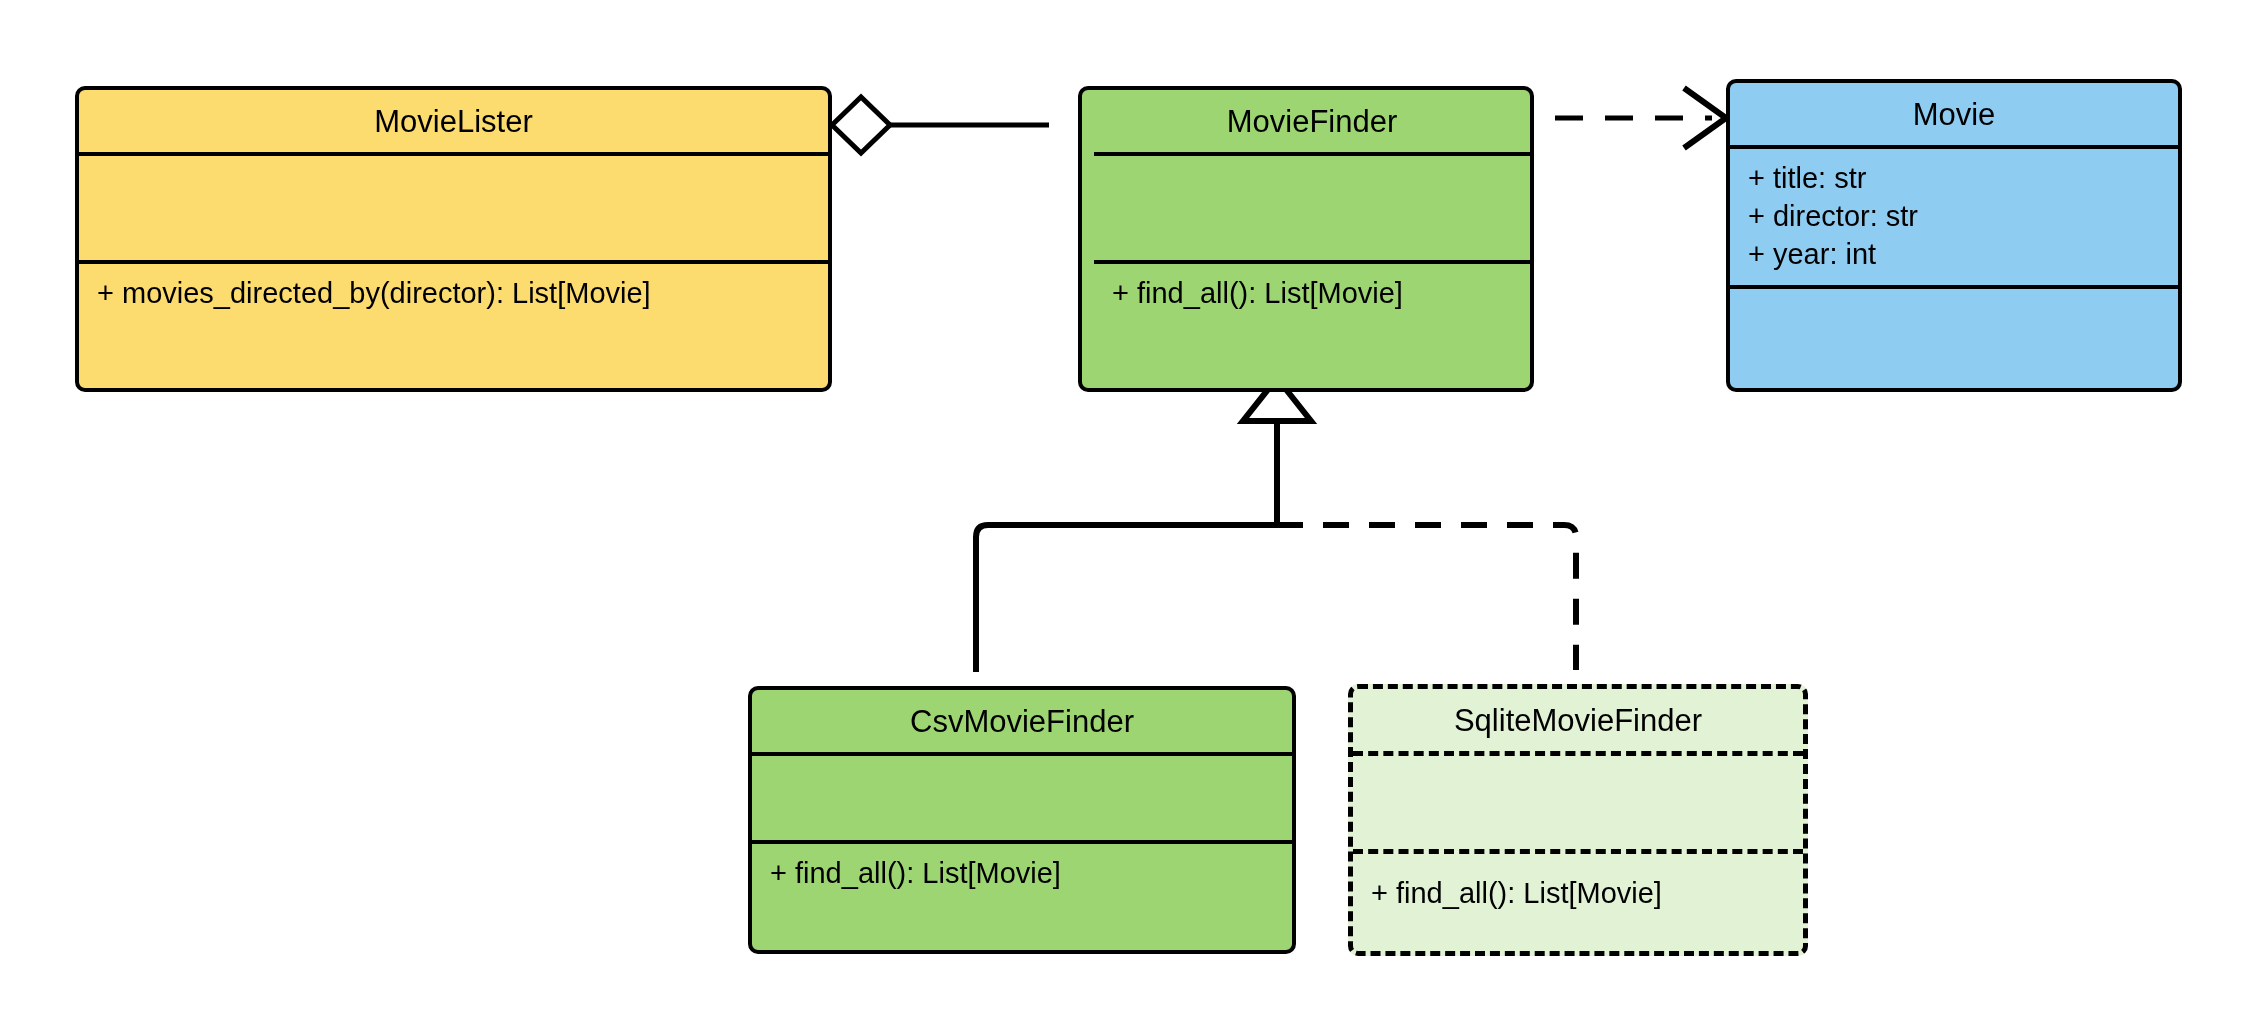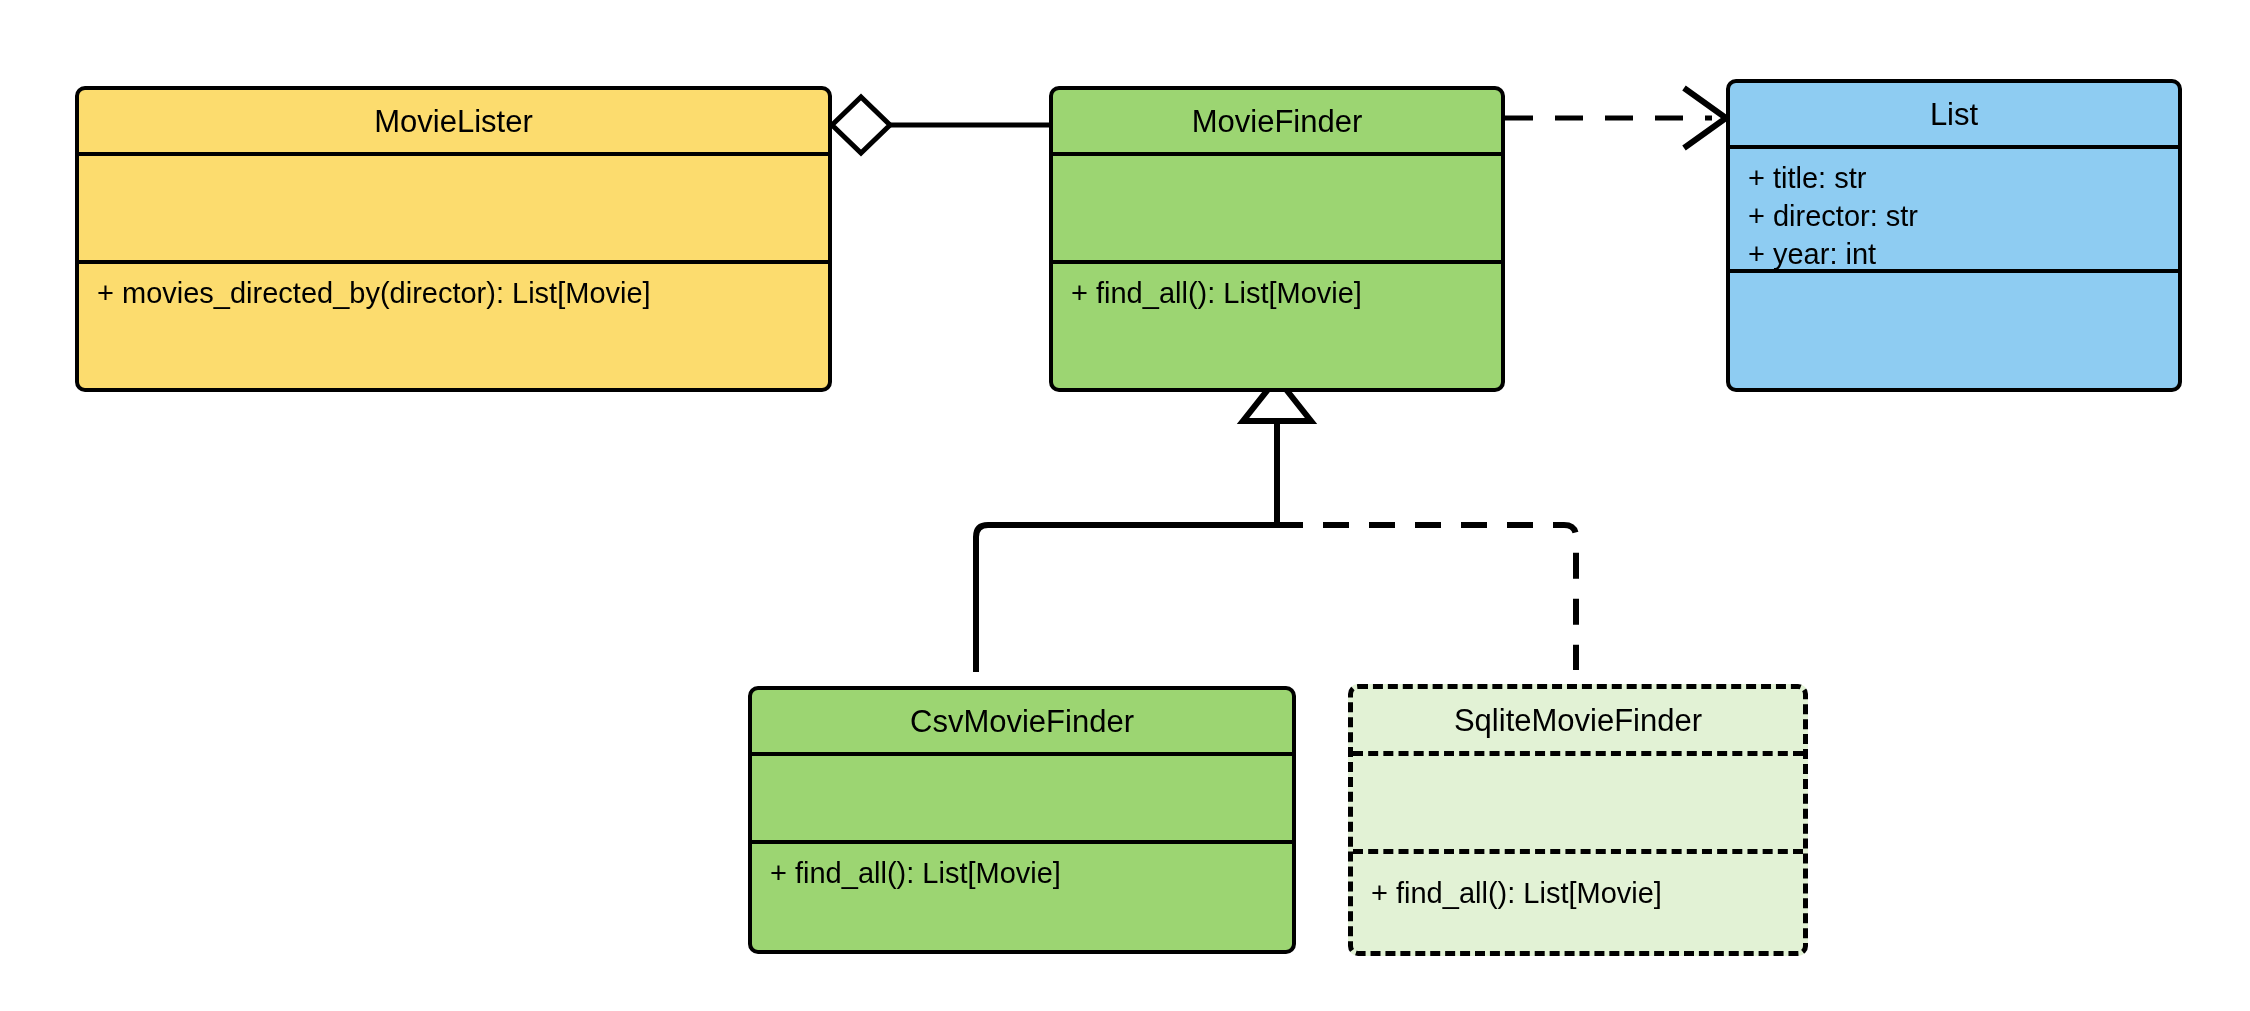--- a/index.html
+++ b/index.html
@@ -77,29 +77,29 @@
   }
   .cls-attrs.empty, .cls-methods.empty {
     padding: 0;
   }
   .row {
     white-space: nowrap;
   }
 
   
   #box-movielister { left: 75px;  top: 72px;  width: 757px;  height: 306px; }
-  #box-moviefinder { left: 1049px; top: 72px;  width: 456px;  height: 306px; }
+  #box-moviefinder { left: 1078px; top: 72px;  width: 456px;  height: 306px; padding-left: 12px; }
   #box-movie       { left: 1726px; top: 65px;  width: 456px;  height: 313px; }
   #box-csvmoviefinder    { left: 748px;  top: 672px; width: 548px; height: 268px; }
   #box-sqlitemoviefinder { left: 1348px; top: 670px; width: 460px; height: 272px; }
 
   
   #box-movielister .cls-attrs { height: 108px; }
   #box-moviefinder .cls-attrs { height: 108px; }
-  #box-movie .cls-attrs       { height: 124px; }
+  #box-movie .cls-attrs       { height: 140px; }
   #box-csvmoviefinder .cls-attrs { height: 88px; }
   #box-sqlitemoviefinder .cls-attrs { height: 88px; }
 </style>
 </head>
 <body>
 
 <div id="canvas">
 
   <svg id="edges" viewBox="0 0 2250 1011" width="2250" height="1011" xmlns="http://www.w3.org/2000/svg">
 
@@ -137,21 +137,21 @@
 
   <div class="uml-class" id="box-moviefinder" style="background:#9cd572">
     <div class="cls-title">MovieFinder</div>
     <div class="cls-attrs empty"></div>
     <div class="cls-methods">
       <div class="row">+ find_all(): List[Movie]</div>
     </div>
   </div>
 
   <div class="uml-class" id="box-movie" style="background:#8eccf2">
-    <div class="cls-title">List</div>
+    <div class="cls-title">Movie</div>
     <div class="cls-attrs">
       <div class="row">+ title: str</div>
       <div class="row">+ director: str</div>
       <div class="row">+ year: int</div>
     </div>
     <div class="cls-methods empty"></div>
   </div>
 
   <div class="uml-class" id="box-csvmoviefinder" style="background:#9cd572">
     <div class="cls-title">CsvMovieFinder</div>

